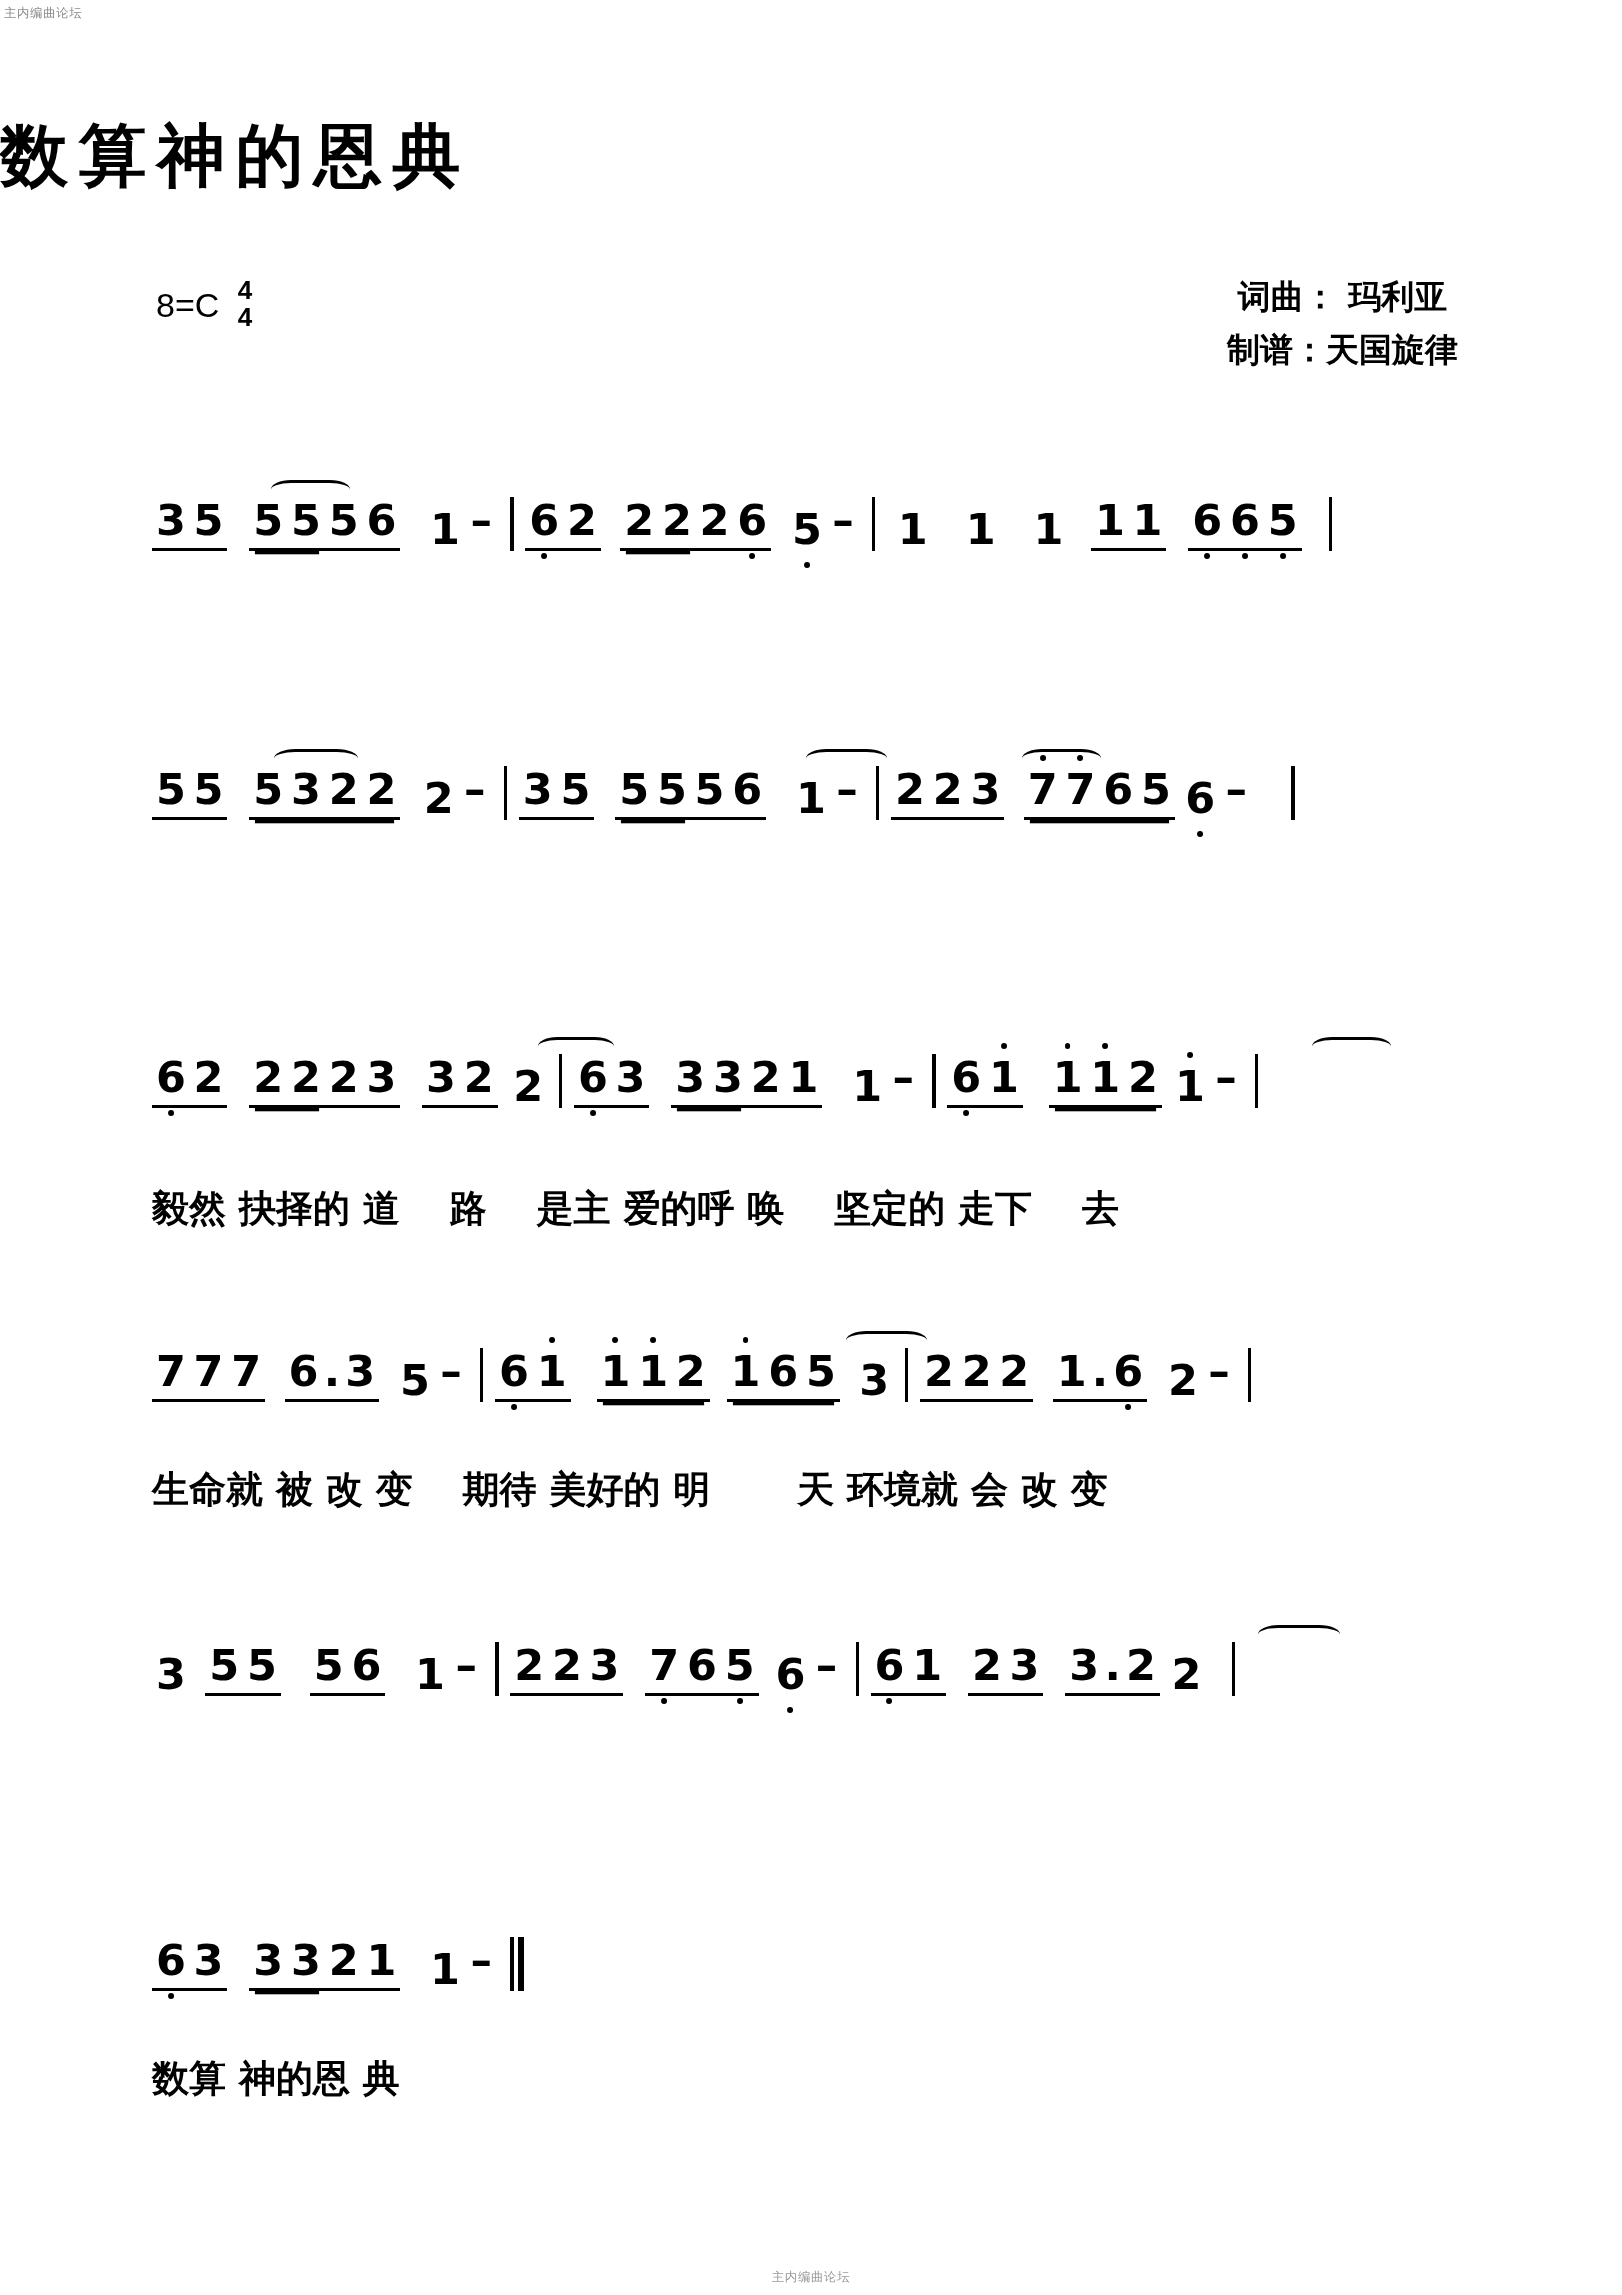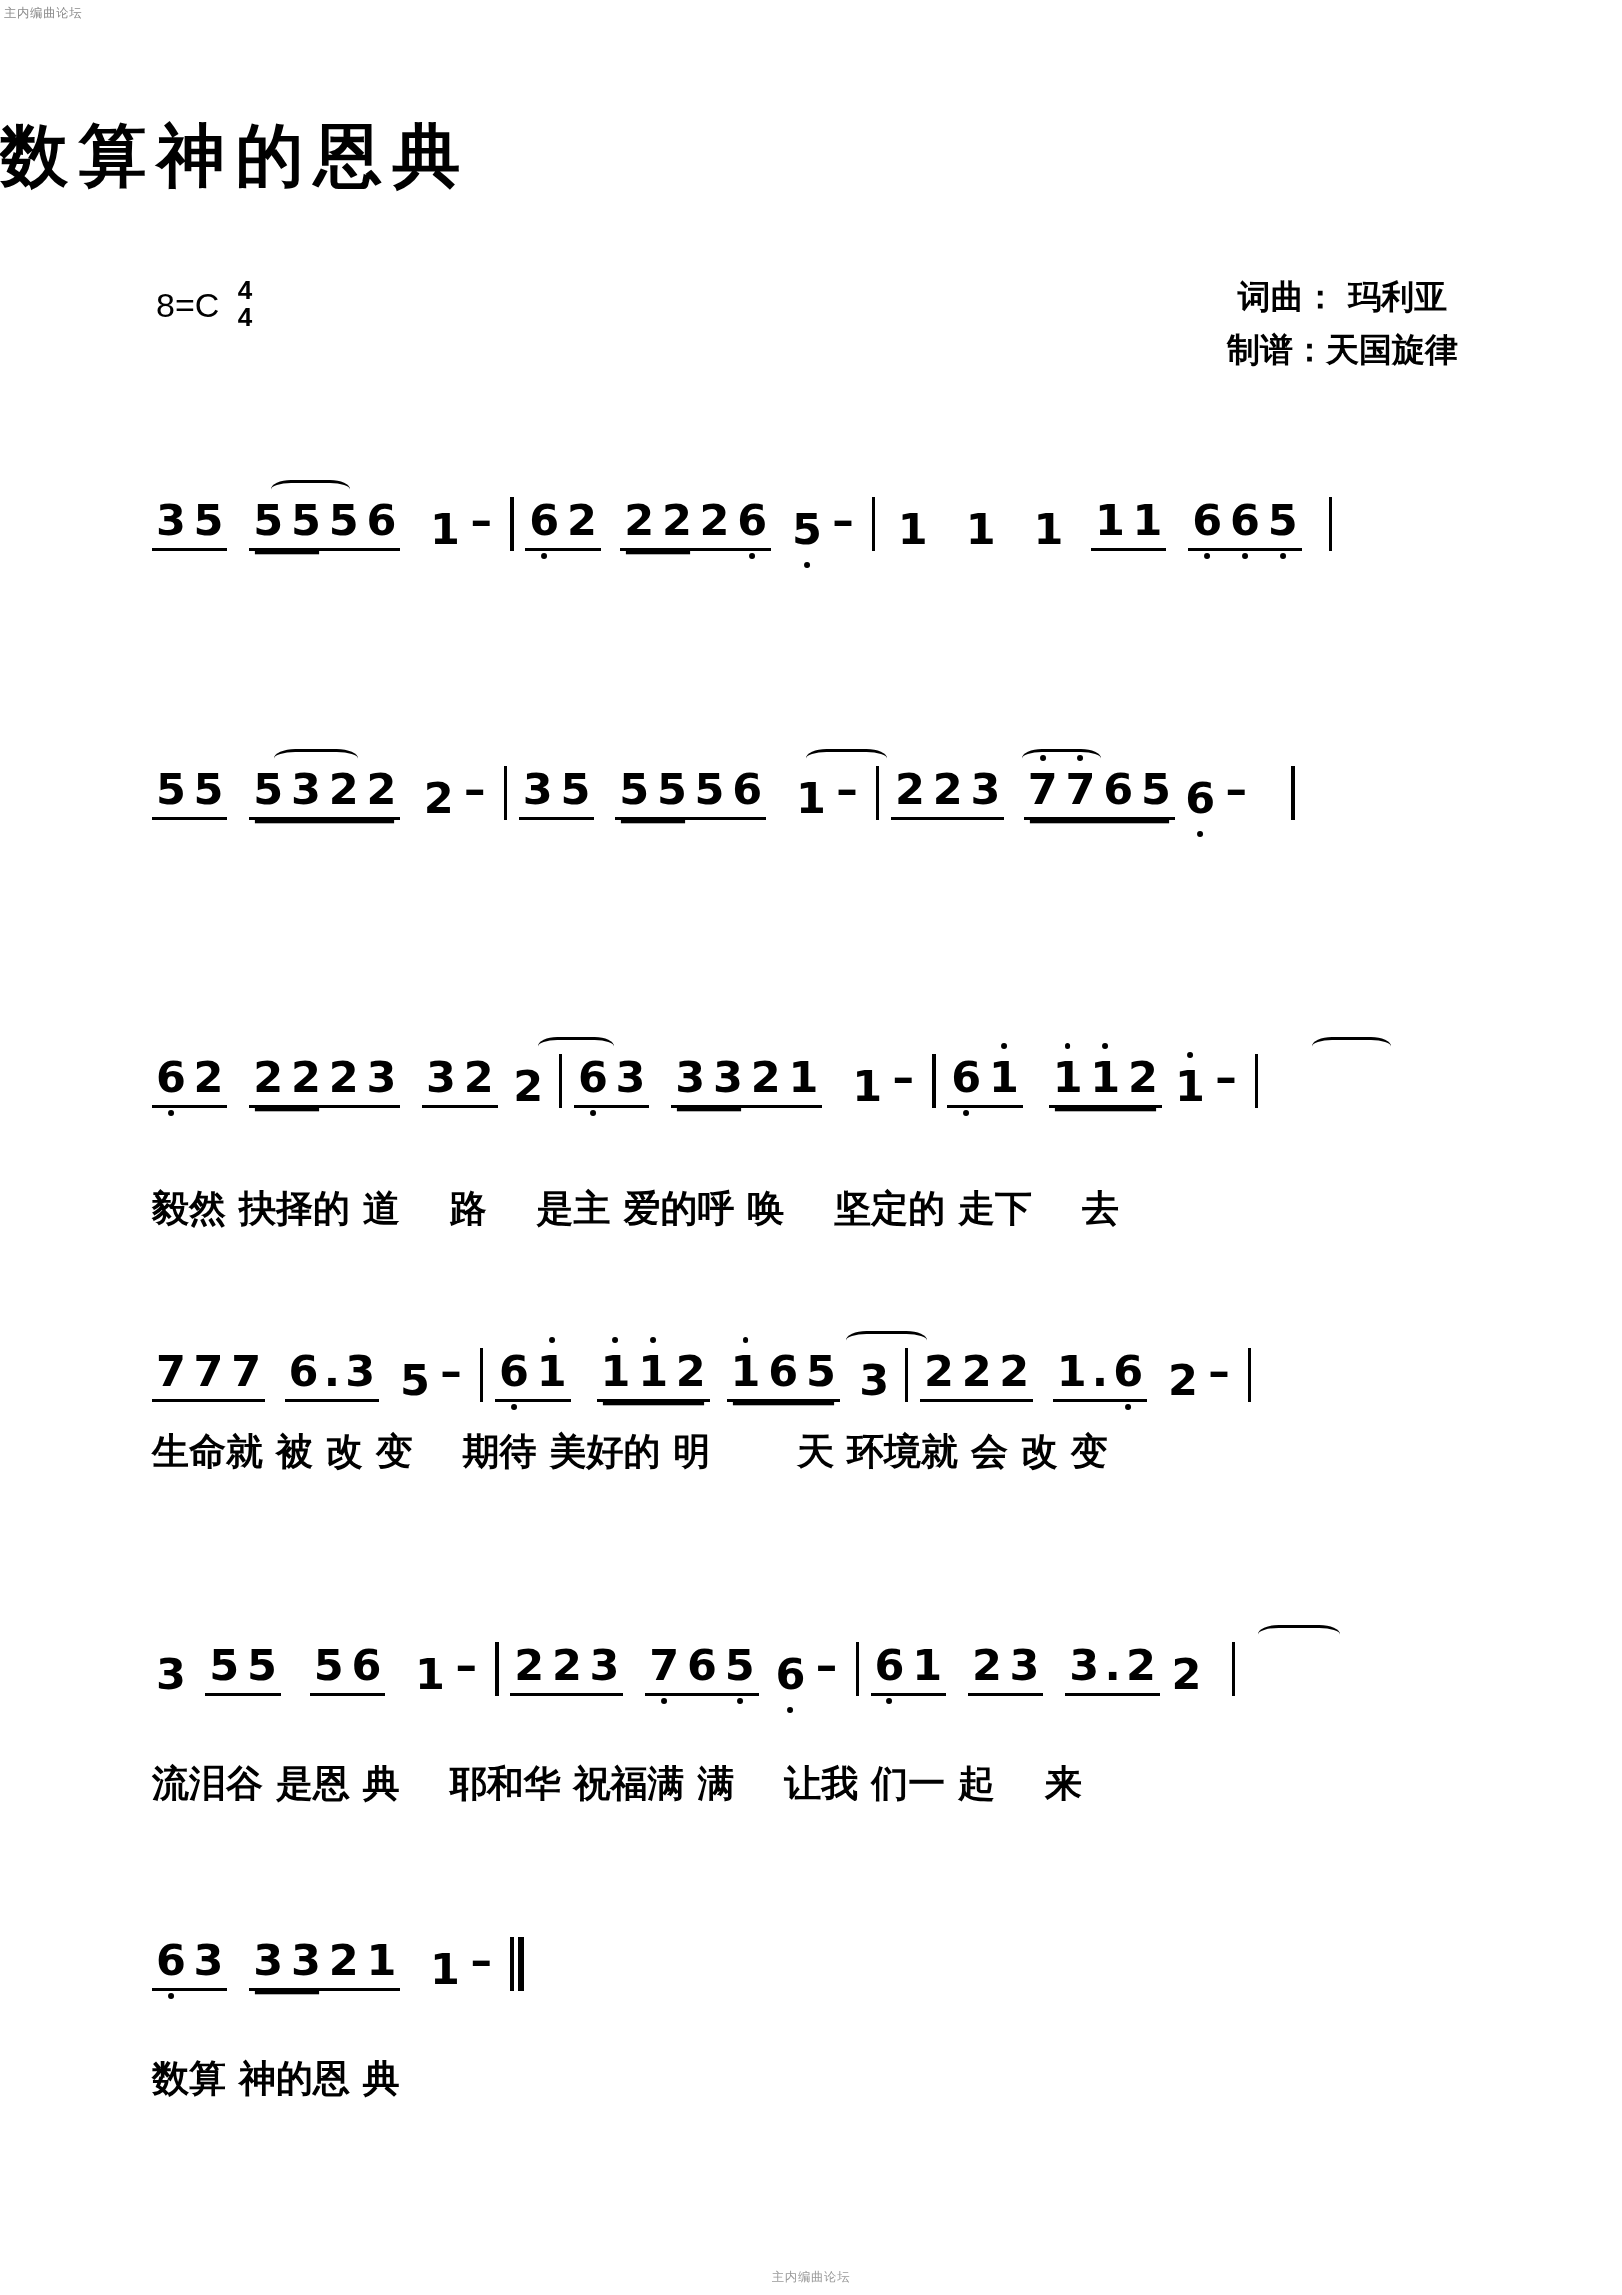--- a/index.html
+++ b/index.html
@@ -363,21 +363,21 @@
           <span class="augdot">.</span>
           <span class="n lo">6</span>
         </span>
       <span class="gap" style="width:17px"></span>
       <span class="n">2</span>
       <span class="dash">–</span>
       <span class="bar"></span>
     </div>
     <span class="tie" style="left:694px;top:-17px;width:81px"></span>
   </div>
-  <div class="lyricrow" style="">生命就 被 改 变　 期待 美好的 明　　 天 环境就 会 改 变</div>
+  <div class="lyricrow" style="margin-top:38px">生命就 被 改 变　 期待 美好的 明　　 天 环境就 会 改 变</div>
 </div>
 
 <div class="system" style="top:1642px">
   <div class="noterow">
     <div class="notes">
       <span class="n">3</span>
       <span class="gap" style="width:15.7px"></span>
       <span class="grp b1">
           <span class="n">5</span>
           <span class="n">5</span>
@@ -421,21 +421,20 @@
           <span class="augdot">.</span>
           <span class="n">2</span>
         </span>
       <span class="gap" style="width:7.9px"></span>
       <span class="n">2</span>
       <span class="gap" style="width:14.4px"></span>
       <span class="bar"></span>
     </div>
     <span class="tie" style="left:1106px;top:-17px;width:82px"></span>
   </div>
-  <div class="lyricrow" style="margin-top:38px">流泪谷 是恩 典　 耶和华 祝福满 满　 让我 们一 起　 来</div>
 </div>
 
 <div class="system" style="top:1937px">
   <div class="noterow">
     <div class="notes">
       <span class="grp b1">
           <span class="n lo">6</span>
           <span class="n">3</span>
         </span>
       <span class="gap" style="width:22px"></span>

